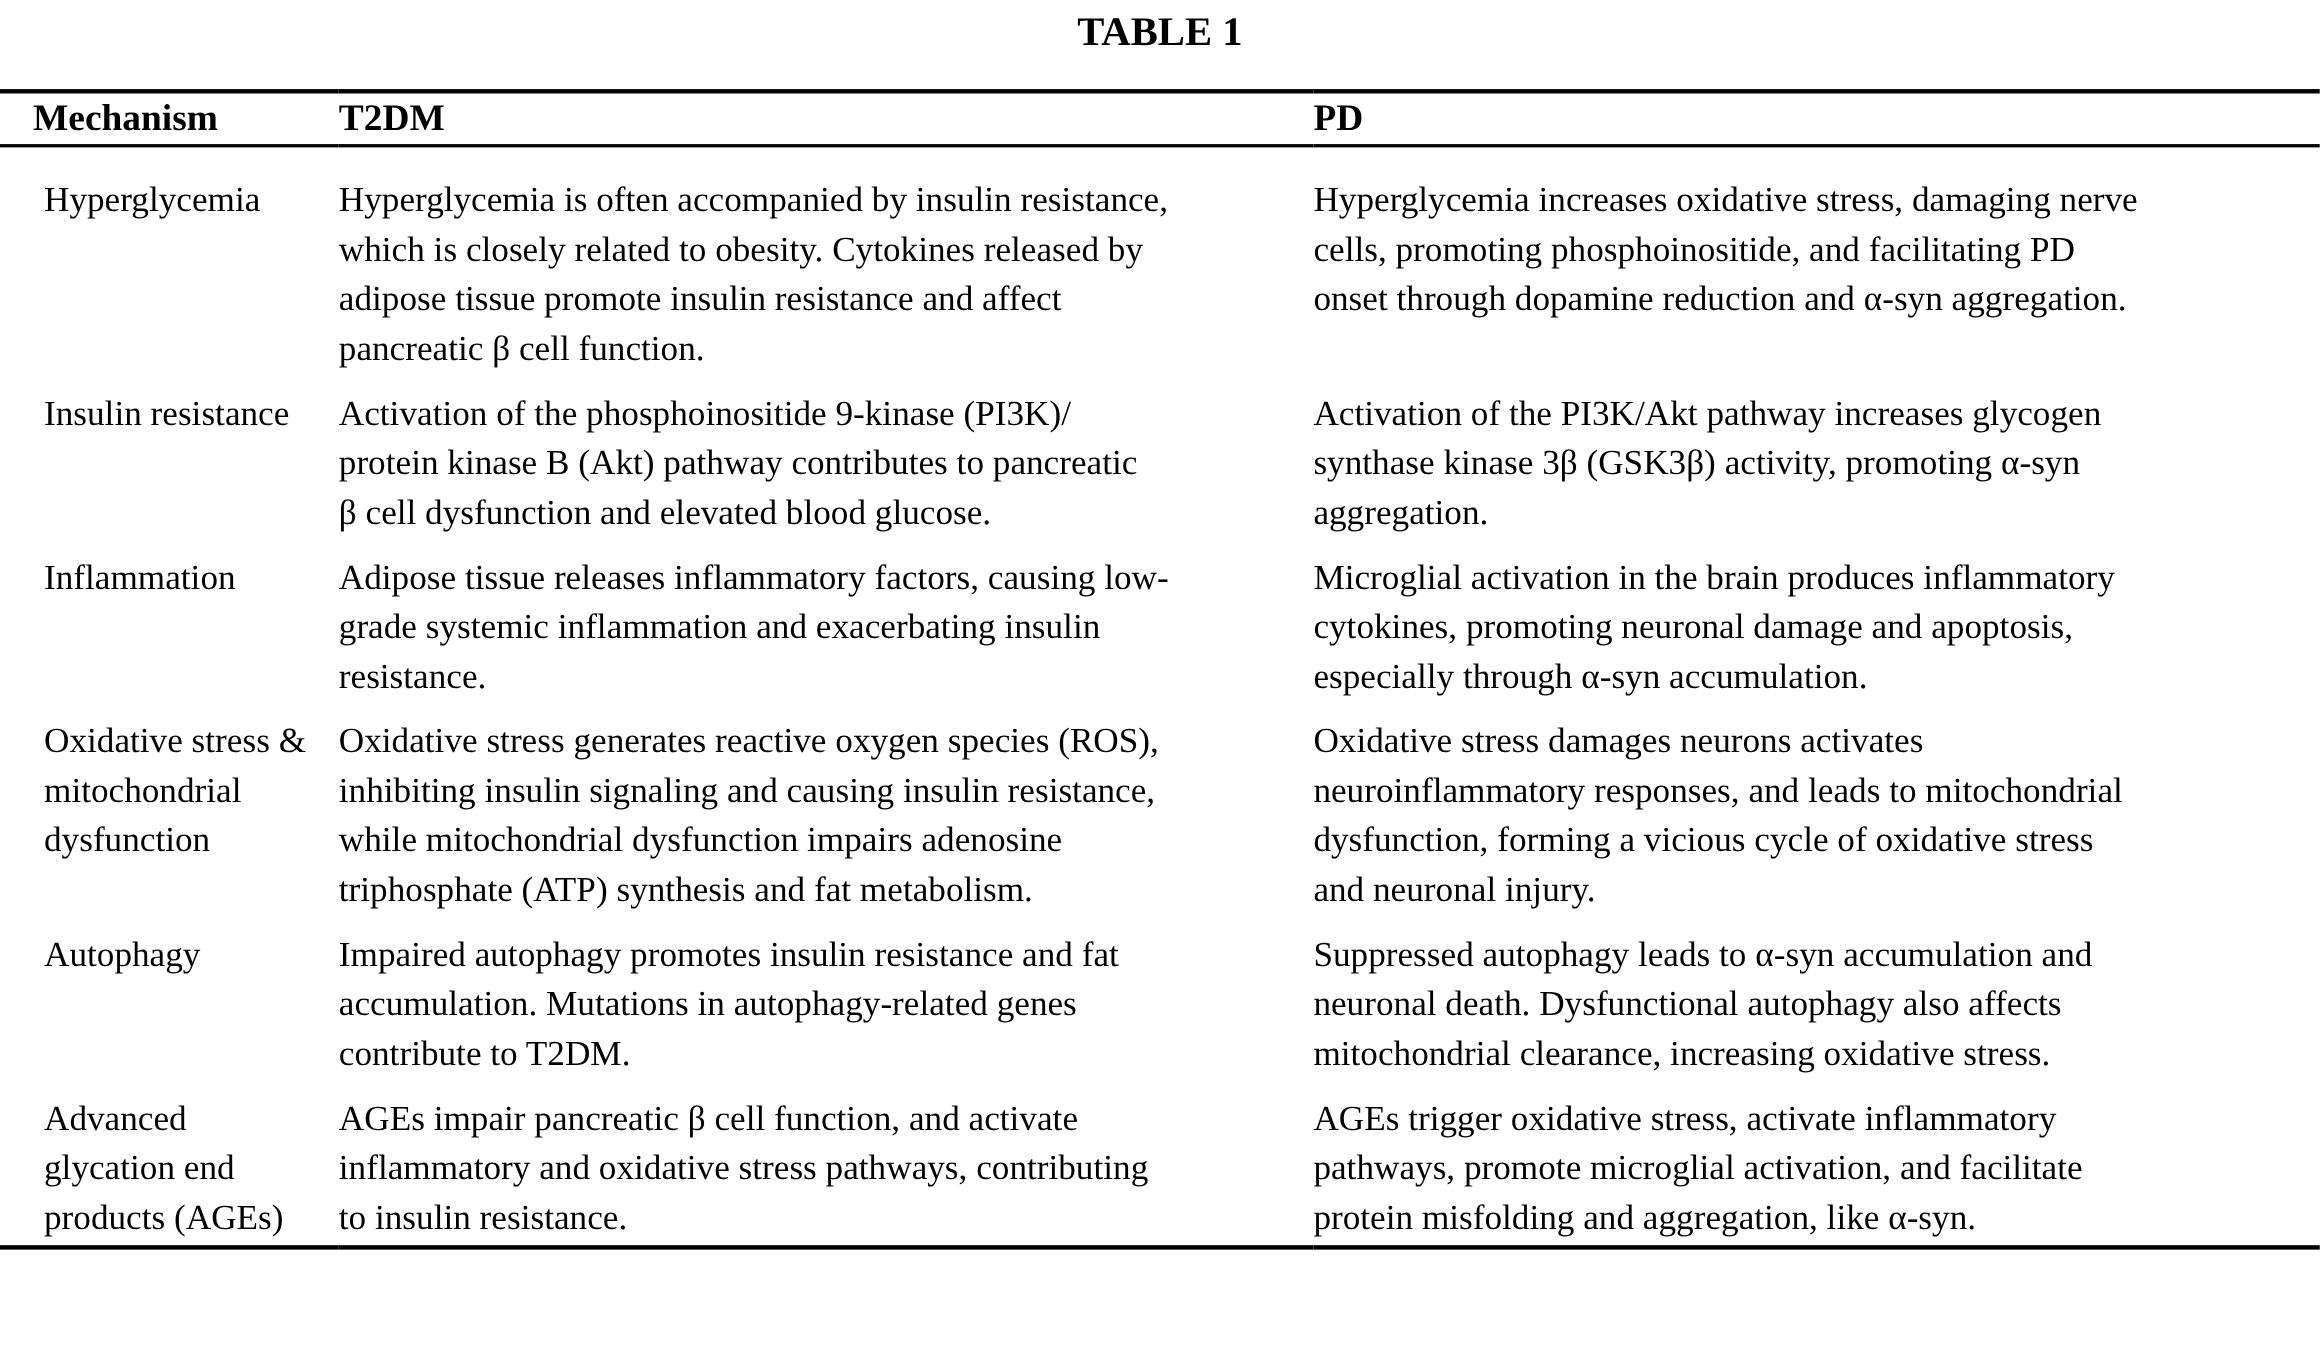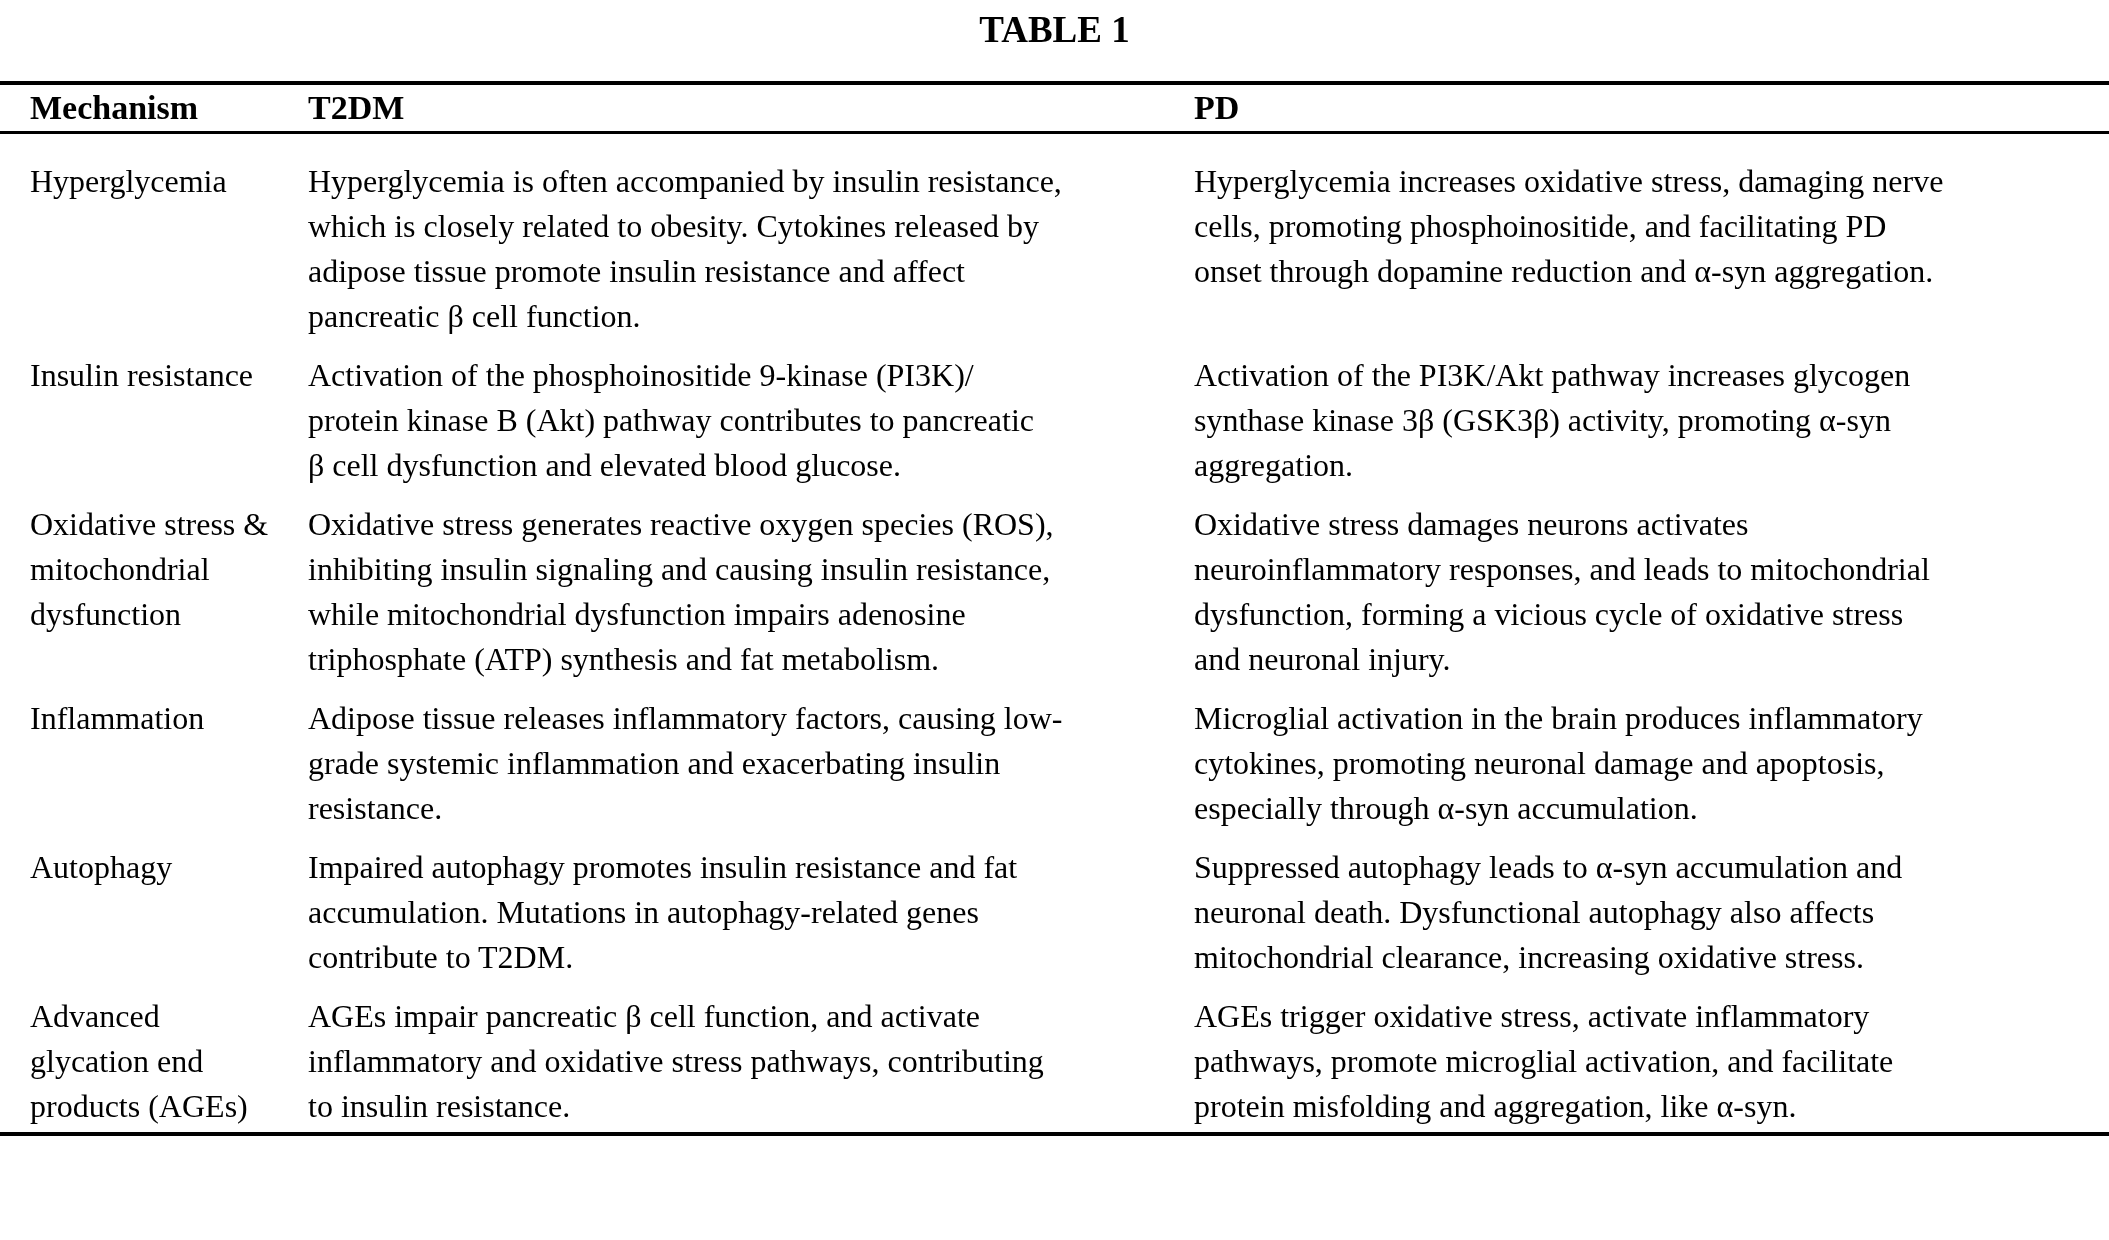--- a/index.html
+++ b/index.html
@@ -54,21 +54,21 @@
   tbody td {
     vertical-align: top;
     font-size: 32px;
     line-height: 45px;
     white-space: pre;
     padding: 14px 0 0 0;
     text-align: left;
   }
   tbody tr.first td { padding-top: 25px; }
   tbody tr.last td  { padding-bottom: 3px; }
-  td.mech-cell { padding-left: 30px; }
+  td.mech-cell { padding-left: 40px; }
   td.pd-cell   { padding-right: 10px; }
 </style>
 </head>
 <body>
 
 <div class="page">
 
   <div class="caption-label">TABLE 1</div>
 
 
@@ -99,40 +99,40 @@
       <tr>
         <td class="mech-cell">Insulin resistance</td>
         <td class="t2dm-cell">Activation of the phosphoinositide 9-kinase (PI3K)/
 protein kinase B (Akt) pathway contributes to pancreatic
 β cell dysfunction and elevated blood glucose.</td>
         <td class="pd-cell">Activation of the PI3K/Akt pathway increases glycogen
 synthase kinase 3β (GSK3β) activity, promoting α-syn
 aggregation.</td>
       </tr>
       <tr>
+        <td class="mech-cell">Inflammation</td>
+        <td class="t2dm-cell">Adipose tissue releases inflammatory factors, causing low-
+grade systemic inflammation and exacerbating insulin
+resistance.</td>
+        <td class="pd-cell">Microglial activation in the brain produces inflammatory
+cytokines, promoting neuronal damage and apoptosis,
+especially through α-syn accumulation.</td>
+      </tr>
+      <tr>
         <td class="mech-cell">Oxidative stress &amp;
 mitochondrial
 dysfunction</td>
         <td class="t2dm-cell">Oxidative stress generates reactive oxygen species (ROS),
 inhibiting insulin signaling and causing insulin resistance,
 while mitochondrial dysfunction impairs adenosine
 triphosphate (ATP) synthesis and fat metabolism.</td>
         <td class="pd-cell">Oxidative stress damages neurons activates
 neuroinflammatory responses, and leads to mitochondrial
 dysfunction, forming a vicious cycle of oxidative stress
 and neuronal injury.</td>
-      </tr>
-      <tr>
-        <td class="mech-cell">Inflammation</td>
-        <td class="t2dm-cell">Adipose tissue releases inflammatory factors, causing low-
-grade systemic inflammation and exacerbating insulin
-resistance.</td>
-        <td class="pd-cell">Microglial activation in the brain produces inflammatory
-cytokines, promoting neuronal damage and apoptosis,
-especially through α-syn accumulation.</td>
       </tr>
       <tr>
         <td class="mech-cell">Autophagy</td>
         <td class="t2dm-cell">Impaired autophagy promotes insulin resistance and fat
 accumulation. Mutations in autophagy-related genes
 contribute to T2DM.</td>
         <td class="pd-cell">Suppressed autophagy leads to α-syn accumulation and
 neuronal death. Dysfunctional autophagy also affects
 mitochondrial clearance, increasing oxidative stress.</td>
       </tr>

